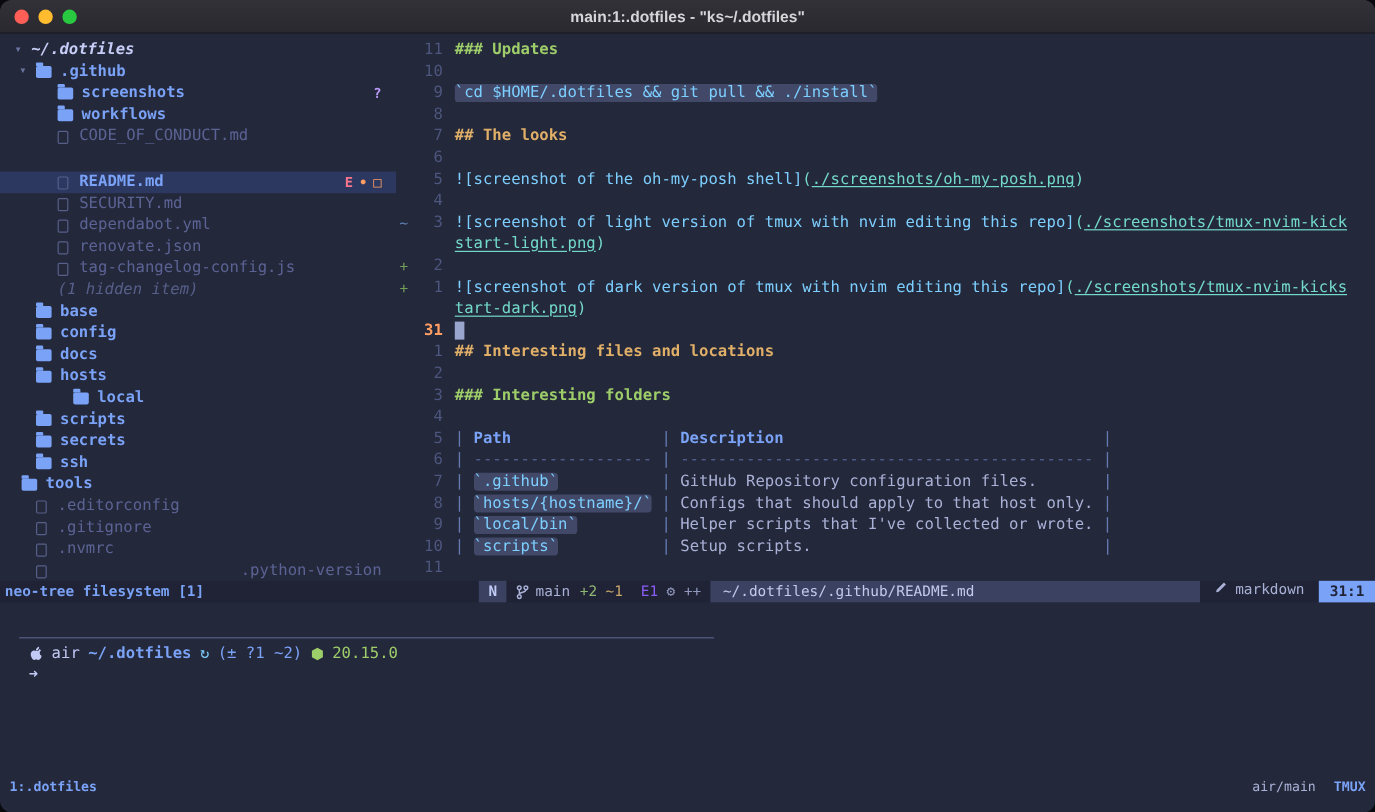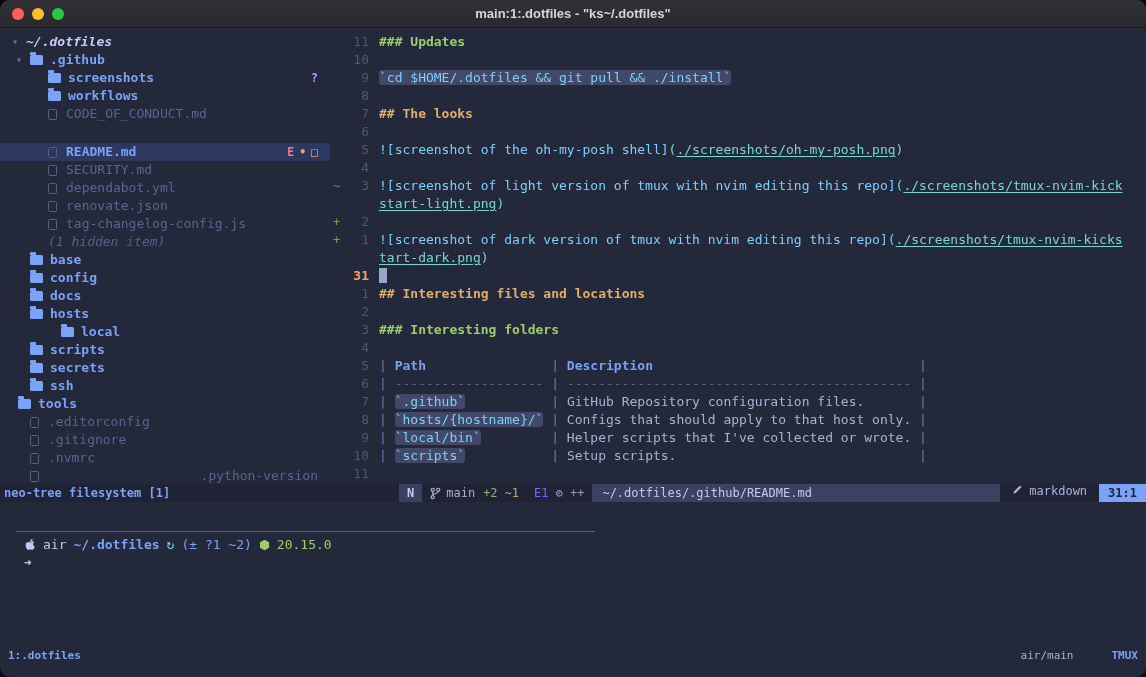--- a/index.html
+++ b/index.html
@@ -72,21 +72,21 @@
   .prompt2{position:absolute;top:53px;left:8px;font-size:13px;font-weight:700;color:#c0caf5}
   .p-host{color:#c0caf5}
   .p-cwd{color:#7aa2f7;font-weight:600}
   .p-refresh{color:#7dcfff}
   .p-git{color:#7aa2f7}
   .p-ver{color:#9ece6a}
 
   
   .tmuxbar{position:absolute;left:0;right:0;top:645px;height:20px;display:flex;align-items:center;padding:0 8px;font-size:11px}
   .tb-window{color:#7aa2f7;font-weight:600}
-  .tb-right{margin-left:auto;display:flex;gap:38px;align-items:flex-end}
+  .tb-right{margin-left:auto;display:flex;gap:15px;align-items:flex-end}
   .tb-session{color:#a9b1d6}
   .tb-badge{color:#7aa2f7;font-weight:700}
 </style>
 </head>
 <body>
 
 <div class="window">
 
   <div class="titlebar">
     <div class="lights">

